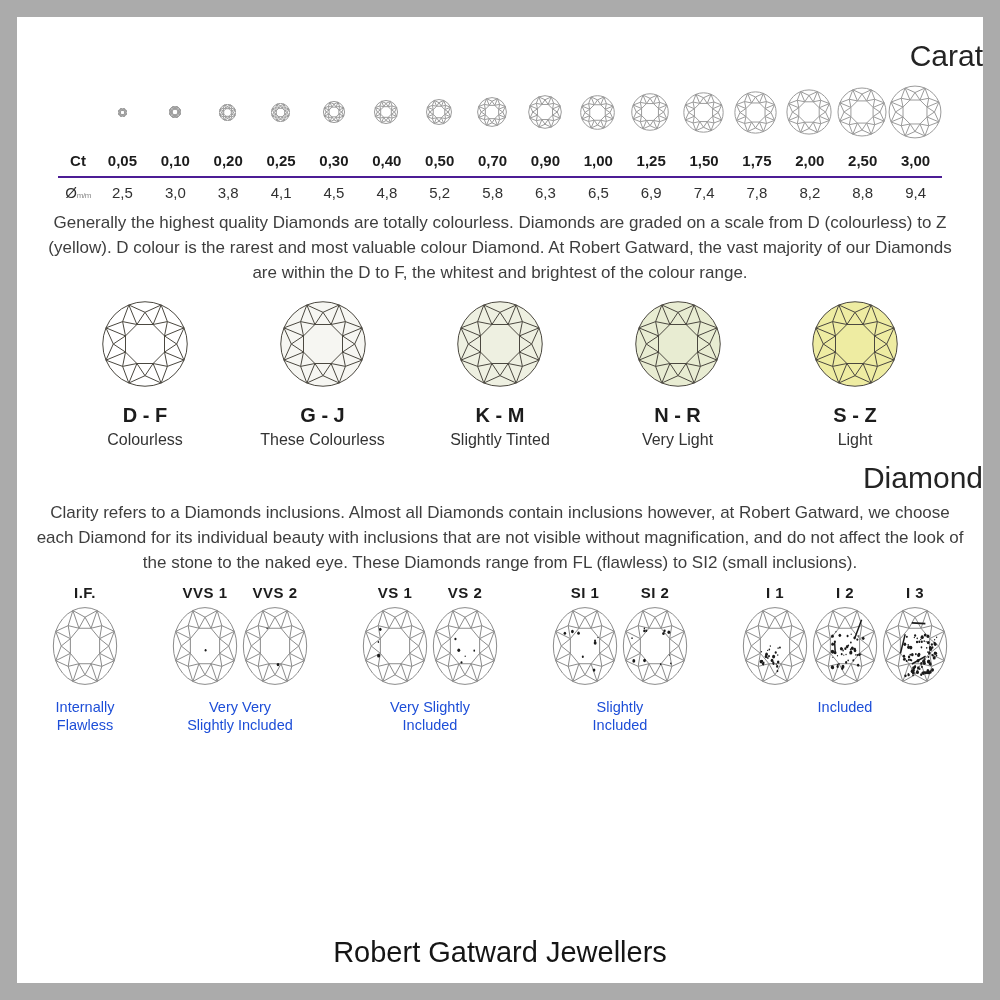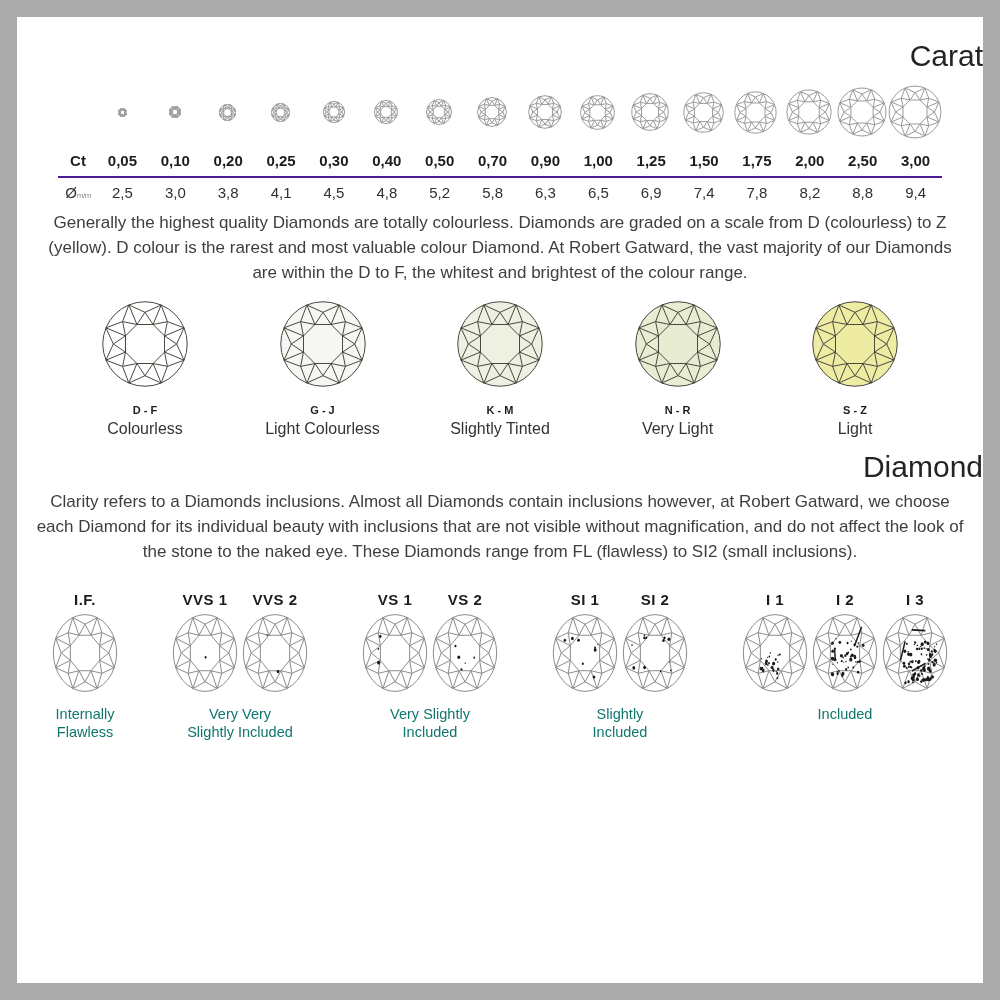--- a/index.html
+++ b/index.html
@@ -36,35 +36,35 @@
   .row-label { text-align:left; padding-left:2px !important; }
   .mm-unit { font-size:8px; color:#8a8a8a; letter-spacing:-0.5px; }
   
   #colour-heading { margin-top:14px; }
   .para.colour { max-width:930px; }
   .colour-row {
     display:flex; justify-content:space-between;
     width:880px; margin:14px auto 0 auto;
   }
   .colour-col { display:flex; flex-direction:column; align-items:center; width:170px; }
-  .colour-range { margin-top:12px; font-size:11px; font-weight:bold; color:#1c1c1c; }
+  .colour-range { margin-top:12px; font-size:20px; font-weight:bold; color:#1c1c1c; }
   .colour-caption { margin-top:4px; font-size:16px; color:#333; }
   
   #clarity-heading { margin-top:12px; }
   .para.clarity { max-width:940px; }
   .clarity-row {
     display:flex; justify-content:space-between;
-    width:900px; margin:26px auto 0 auto;
+    width:900px; margin:8px auto 0 auto;
   }
   .cl-group { display:flex; flex-direction:column; align-items:center; }
   .cl-stones { display:flex; }
   .cl-stone { display:flex; flex-direction:column; align-items:center; width:70px; }
   .cl-grade { font-size:15px; font-weight:bold; letter-spacing:0.5px; color:#1c1c1c; height:22px; }
   .cl-caption {
-    margin-top:8px; font-size:14.5px; color:#0f766e; text-align:center; line-height:1.25;
+    margin-top:8px; font-size:14.5px; color:#1d4ed8; text-align:center; line-height:1.25;
   }
   
   .footer {
     margin-top:auto; margin-bottom:14px;
     text-align:center; font-size:29px; color:#151515;
   }
 </style>
 </head>
 <body>
 
@@ -222,21 +222,21 @@
           </svg></div>
         <div class="colour-range">D - F</div>
         <div class="colour-caption">Colourless</div>
       </div>
       <div class="colour-col">
         <div><svg viewBox="0 0 100 100" width="88" height="88">
             <circle cx="50" cy="50" r="48" fill="#f6f6f2" stroke="#4a473f" stroke-width="1" vector-effect="non-scaling-stroke"></circle>
             <path d="M72.17 59.18 L 59.18 72.17 L 40.82 72.17 L 27.83 59.18 L 27.83 40.82 L 40.82 27.83 L 59.18 27.83 L 72.17 40.82 Z M72.17 59.18 L94.35 68.37 M59.18 72.17 L68.37 94.35 M40.82 72.17 L31.63 94.35 M27.83 59.18 L5.65 68.37 M27.83 40.82 L5.65 31.63 M40.82 27.83 L31.63 5.65 M59.18 27.83 L68.37 5.65 M72.17 40.82 L94.35 31.63 M72.17 40.82 L86.00 50.00 L72.17 59.18 M94.35 31.63 L86.00 50.00 L94.35 68.37 M72.17 59.18 L75.46 75.46 L59.18 72.17 M94.35 68.37 L75.46 75.46 L68.37 94.35 M59.18 72.17 L50.00 86.00 L40.82 72.17 M68.37 94.35 L50.00 86.00 L31.63 94.35 M40.82 72.17 L24.54 75.46 L27.83 59.18 M31.63 94.35 L24.54 75.46 L5.65 68.37 M27.83 59.18 L14.00 50.00 L27.83 40.82 M5.65 68.37 L14.00 50.00 L5.65 31.63 M27.83 40.82 L24.54 24.54 L40.82 27.83 M5.65 31.63 L24.54 24.54 L31.63 5.65 M40.82 27.83 L50.00 14.00 L59.18 27.83 M31.63 5.65 L50.00 14.00 L68.37 5.65 M59.18 27.83 L75.46 24.54 L72.17 40.82 M68.37 5.65 L75.46 24.54 L94.35 31.63 " fill="none" stroke="#4a473f" stroke-width="1" vector-effect="non-scaling-stroke"></path>
           </svg></div>
         <div class="colour-range">G - J</div>
-        <div class="colour-caption">Light Colourless</div>
+        <div class="colour-caption">These Colourless</div>
       </div>
       <div class="colour-col">
         <div><svg viewBox="0 0 100 100" width="88" height="88">
             <circle cx="50" cy="50" r="48" fill="#eef0e1" stroke="#4a473f" stroke-width="1" vector-effect="non-scaling-stroke"></circle>
             <path d="M72.17 59.18 L 59.18 72.17 L 40.82 72.17 L 27.83 59.18 L 27.83 40.82 L 40.82 27.83 L 59.18 27.83 L 72.17 40.82 Z M72.17 59.18 L94.35 68.37 M59.18 72.17 L68.37 94.35 M40.82 72.17 L31.63 94.35 M27.83 59.18 L5.65 68.37 M27.83 40.82 L5.65 31.63 M40.82 27.83 L31.63 5.65 M59.18 27.83 L68.37 5.65 M72.17 40.82 L94.35 31.63 M72.17 40.82 L86.00 50.00 L72.17 59.18 M94.35 31.63 L86.00 50.00 L94.35 68.37 M72.17 59.18 L75.46 75.46 L59.18 72.17 M94.35 68.37 L75.46 75.46 L68.37 94.35 M59.18 72.17 L50.00 86.00 L40.82 72.17 M68.37 94.35 L50.00 86.00 L31.63 94.35 M40.82 72.17 L24.54 75.46 L27.83 59.18 M31.63 94.35 L24.54 75.46 L5.65 68.37 M27.83 59.18 L14.00 50.00 L27.83 40.82 M5.65 68.37 L14.00 50.00 L5.65 31.63 M27.83 40.82 L24.54 24.54 L40.82 27.83 M5.65 31.63 L24.54 24.54 L31.63 5.65 M40.82 27.83 L50.00 14.00 L59.18 27.83 M31.63 5.65 L50.00 14.00 L68.37 5.65 M59.18 27.83 L75.46 24.54 L72.17 40.82 M68.37 5.65 L75.46 24.54 L94.35 31.63 " fill="none" stroke="#4a473f" stroke-width="1" vector-effect="non-scaling-stroke"></path>
           </svg></div>
         <div class="colour-range">K - M</div>
         <div class="colour-caption">Slightly Tinted</div>
       </div>
       <div class="colour-col">
@@ -568,13 +568,14 @@
                   <line x1="35.1" y1="35.4" x2="27.9" y2="59.4" stroke="#1a1a1a" stroke-width="2.2"></line>
                   <line x1="45.2" y1="21.1" x2="65.7" y2="22.0" stroke="#1a1a1a" stroke-width="2.2"></line>
                 </g>
               </svg></div>
           </div>
         </div>
         <div class="cl-caption">Included</div>
       </div>
     </div>
 
+  <div class="footer">Robert Gatward Jewellers</div>
 </div>
 
 </body></html>

